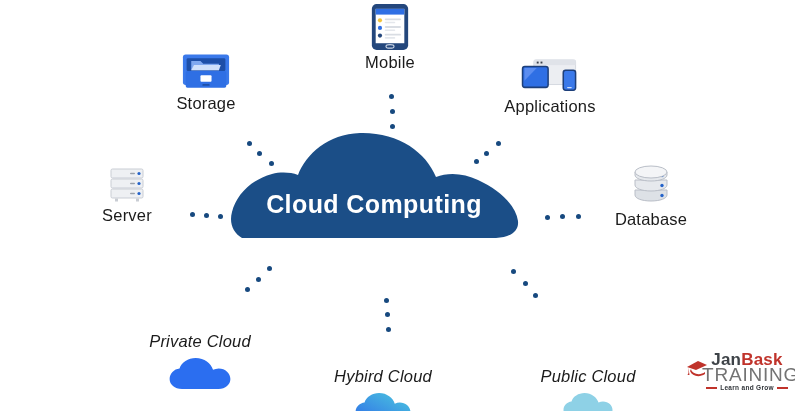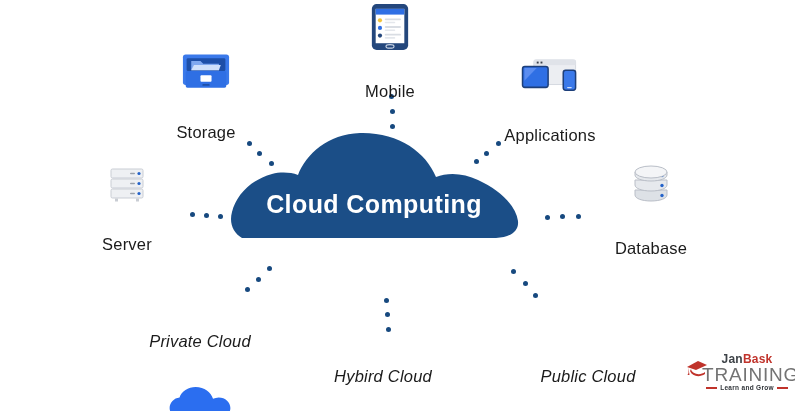--- a/index.html
+++ b/index.html
@@ -12,21 +12,21 @@
     --public-cloud-fill:#8ED1E6;
   }
   *{margin:0;padding:0;box-sizing:border-box;}
   body{
     font-family:"Liberation Sans", sans-serif;
     background:#ffffff;
     width:795px;height:411px;overflow:hidden;
   }
   .stage{position:relative;width:795px;height:411px;background:#fff;}
 
-  .node{position:absolute;display:flex;flex-direction:column;align-items:center;gap:29px;}
+  .node{position:absolute;display:flex;flex-direction:column;align-items:center;}
   .node .label{
     font-size:16.5px;font-weight:500;color:var(--label-text);
     letter-spacing:.2px;white-space:nowrap;margin-top:3px;
   }
   .node.cloud-node .label{margin-top:16px;margin-bottom:7px;font-style:italic;}
 
   .center-cloud{position:absolute;left:228px;top:130px;width:292px;height:112px;}
   .center-cloud svg{position:absolute;left:0;top:0;}
   .center-label{
     position:absolute;left:0;right:0;top:60px;text-align:center;
@@ -35,21 +35,21 @@
 
   .dot{
     position:absolute;width:5px;height:5px;border-radius:50%;
     background:var(--dot);
   }
 
   
   .logo{position:absolute;left:686px;top:352px;width:106px;height:54px;}
   .logo .cap{position:absolute;left:0;top:6px;}
   .logo-text{position:absolute;left:16px;top:0;width:90px;text-align:center;}
-  .brand{font-size:12px;font-weight:700;letter-spacing:.2px;line-height:15px;}
+  .brand{font-size:17px;font-weight:700;letter-spacing:.2px;line-height:15px;}
   .brand .b1{color:#3E4348;}
   .brand .b2{color:var(--logo-red);}
   .training{font-size:19px;font-weight:400;color:#737373;letter-spacing:.8px;line-height:16px;}
   .tagline{display:flex;align-items:center;justify-content:center;gap:3px;margin-top:1px;}
   .tagline .txt{font-size:6.5px;font-weight:700;color:#2F3338;letter-spacing:.3px;}
   .tagline .dash{display:inline-block;width:11px;height:2px;background:var(--logo-red);}
 </style>
 </head>
 <body>
 

